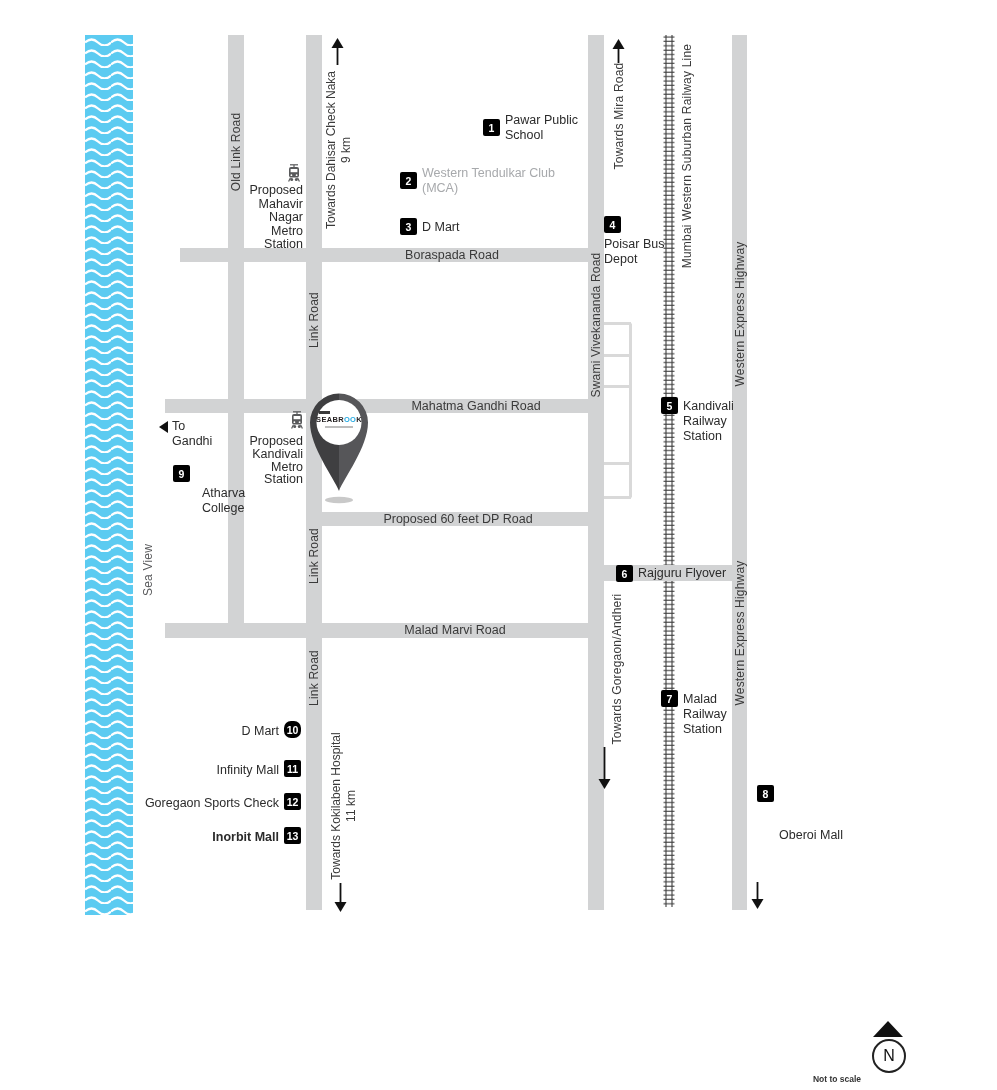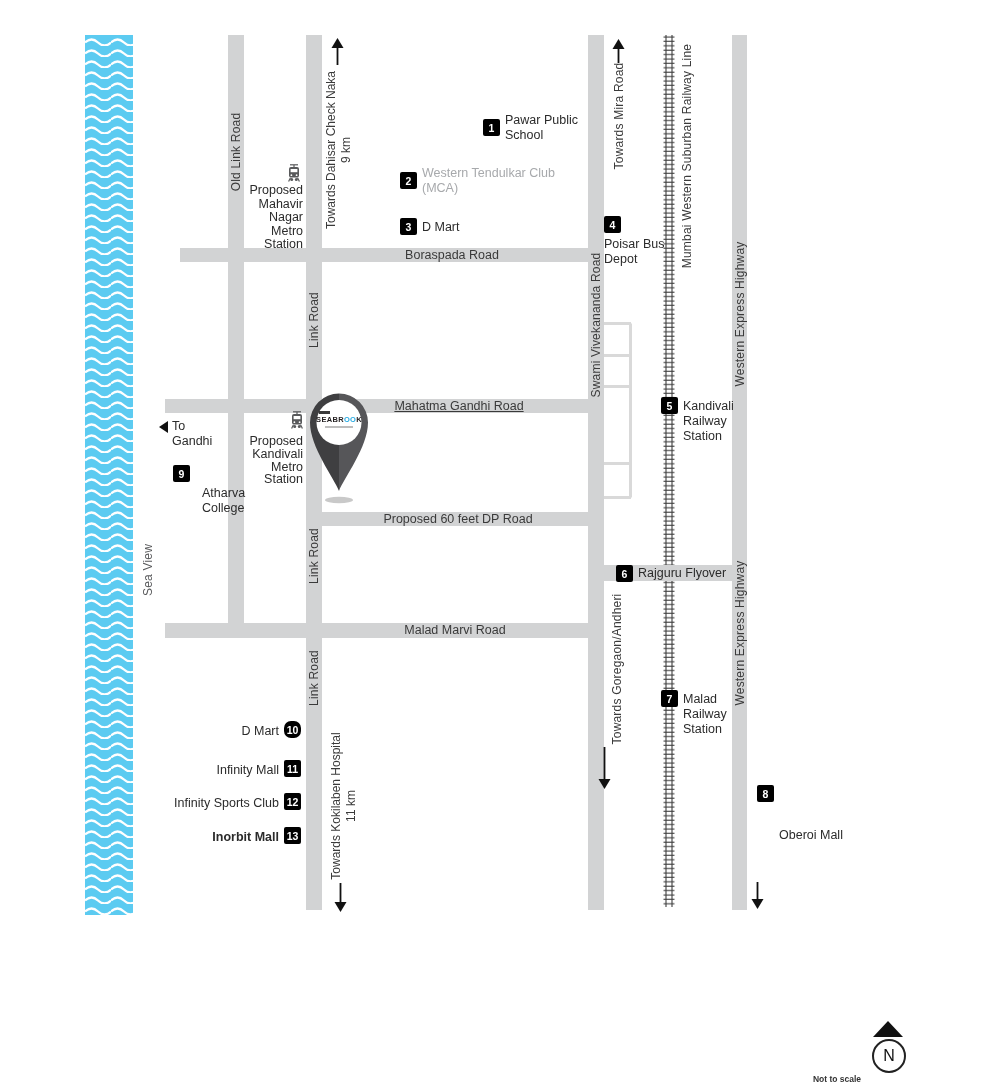--- a/index.html
+++ b/index.html
@@ -97,21 +97,21 @@
   <div class="vlab" style="left:596px;top:325px;">Swami Vivekananda Road</div>
   <div class="vlab" style="left:619px;top:116px;">Towards Mira Road</div>
   <div class="vlab" style="left:687px;top:156px;">Mumbai Western Suburban Railway Line</div>
   <div class="vlab" style="left:740px;top:314px;">Western Express Highway</div>
   <div class="vlab" style="left:740px;top:633px;">Western Express Highway</div>
   <div class="vlab" style="left:617px;top:669px;">Towards Goregaon/Andheri</div>
   <div class="vlab2" style="left:344px;top:806px;">Towards Kokilaben Hospital
 11 km</div>
 
   <div class="hlab" style="left:452px;top:255px;">Boraspada Road</div>
-  <div class="hlab" style="left:459px;top:406px;text-decoration:underline;">Mahatma Gandhi Road</div>
+  <div class="hlab" style="left:476px;top:406px;">Mahatma Gandhi Road</div>
   <div class="hlab" style="left:458px;top:519px;">Proposed 60 feet DP Road</div>
   <div class="hlab" style="left:455px;top:630px;">Malad Marvi Road</div>
 
   <div class="arrow" style="left:331px;top:38px;">
     <svg width="13" height="27">
         <polygon points="6.5,0 12.5,10 0.5,10" fill="#111"></polygon>
         <rect x="5.6" y="8" width="1.8" height="19" fill="#111"></rect>
       </svg>
   </div>
   <div class="arrow" style="left:612px;top:39px;">
@@ -236,21 +236,21 @@
   <div class="lm" style="left:171px;top:486px;margin-left:31px;">Atharva
 College</div>
 
   <div class="badge" style="left:284px;top:721px;border-radius:7px;">10</div>
   <div class="lm lm-right" style="top:724px;">D Mart</div>
 
   <div class="badge" style="left:284px;top:760px;">11</div>
   <div class="lm lm-right" style="top:763px;">Infinity Mall</div>
 
   <div class="badge" style="left:284px;top:793px;">12</div>
-  <div class="lm lm-right" style="top:796px;">Infinity Sports Club</div>
+  <div class="lm lm-right" style="top:796px;">Goregaon Sports Check</div>
 
   <div class="badge" style="left:284px;top:827px;">13</div>
   <div class="lm lm-right" style="top:830px;font-weight:bold;">Inorbit Mall</div>
 
   <div class="compass-tri" style="left:873px;top:1021px;"></div>
   <div class="compass-circ" style="left:872px;top:1039px;">
     <span>N</span>
   </div>
   <div class="note" style="left:837px;top:1074px;font-weight:bold;">Not to scale</div>
 

